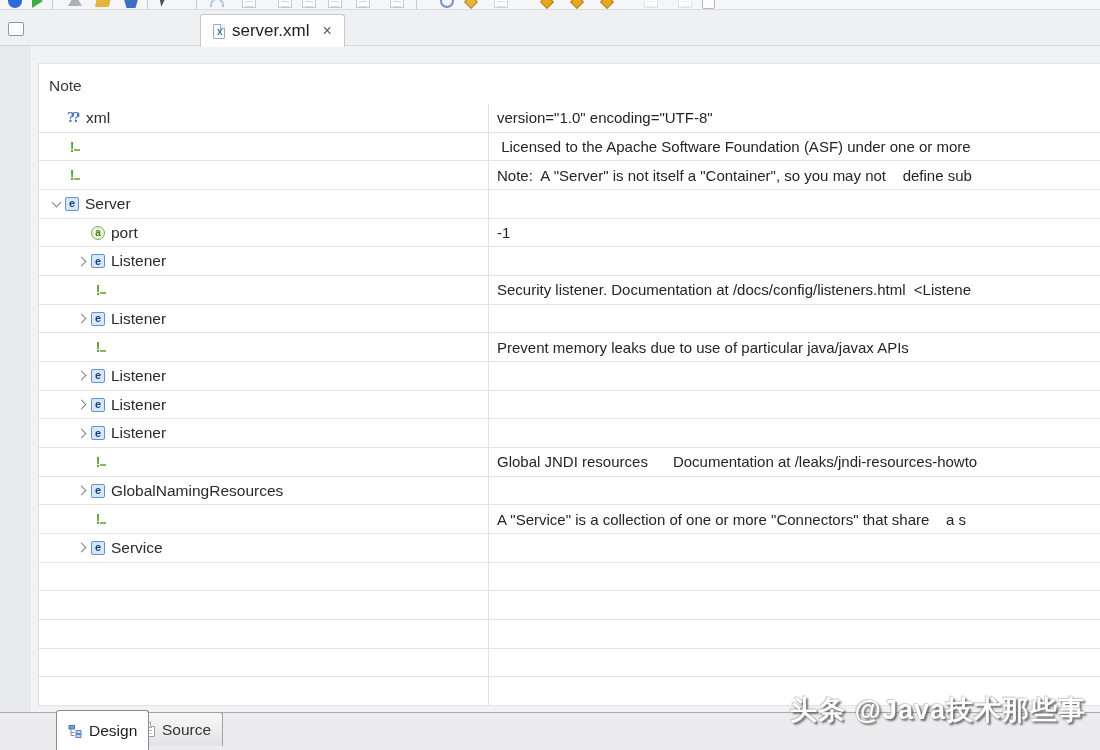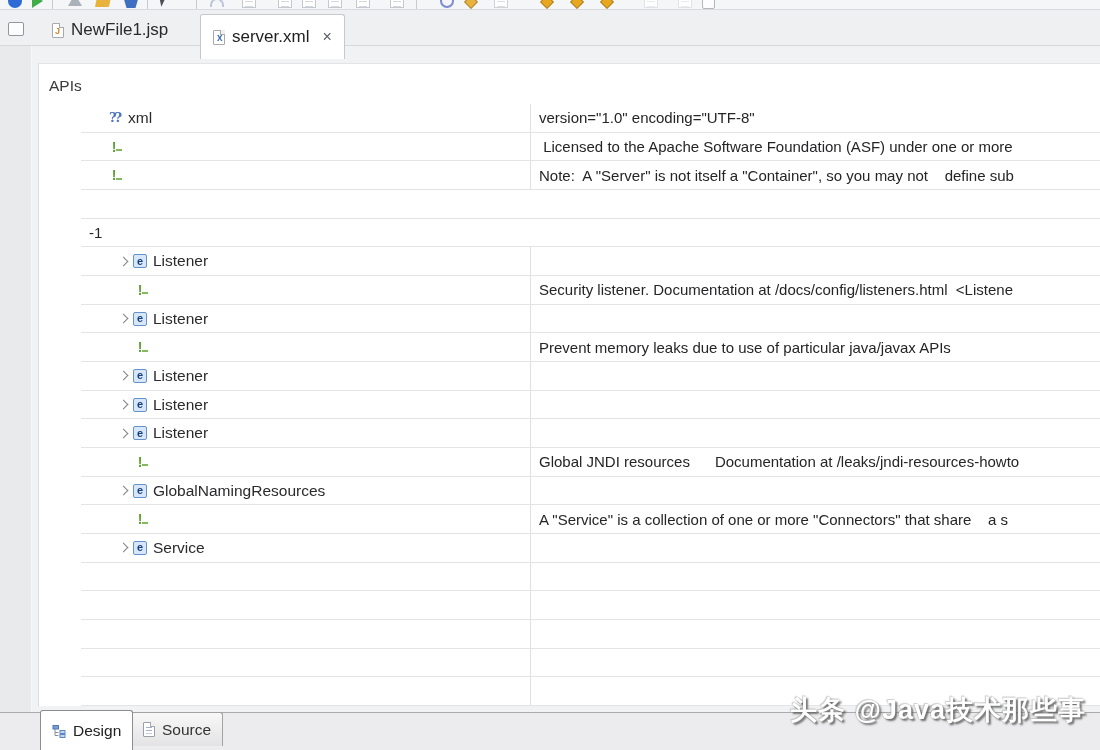--- a/index.html
+++ b/index.html
@@ -40,21 +40,21 @@
     position: absolute; left: 8px; top: 12px; width: 16px; height: 14px;
     background: #fdfdfd; border: 1px solid #8f969e; border-radius: 2px;
   }
   .etab {
     position: absolute; top: 4px; height: 32px; display: flex; align-items: center;
     gap: 7px; padding: 0 12px; font-size: 17px; color: #1f1f1f; cursor: default;
   }
   .etab.inactive { left: 40px; color: #2a2a2a; }
   .etab.active {
     left: 200px; background: #ffffff; border: 1px solid #c6c8cb; border-bottom: none;
-    border-radius: 3px 3px 0 0; height: 45px; z-index: 2;
+    border-radius: 3px 3px 0 0; height: 33px; z-index: 2;
   }
   .etab .close { font-size: 16px; color: #5c6066; margin-left: 6px; line-height: 1; }
 
   
   .ficon { position: relative; width: 12px; height: 15px; background: #fff;
     border: 1px solid #a9a9ad; border-radius: 1px; flex: 0 0 auto; }
   .ficon::before { content: ""; position: absolute; right: -1px; top: -1px;
     width: 4px; height: 4px; background: #eff0f2; border-left: 1px solid #a9a9ad; border-bottom: 1px solid #a9a9ad; }
   .ficon.jsp::after { content: "J"; position: absolute; left: 2px; top: 3px;
     font-size: 9px; font-weight: bold; color: #cf8a2d; line-height: 1; }
@@ -72,21 +72,21 @@
   
   #xmltable {
     position: absolute; left: 38px; top: 17px; right: 0; height: 643px;
     background: #ffffff; border-left: 1px solid #dcdcde; border-top: 1px solid #e4e4e6;
     display: flex; flex-direction: column;
   }
   #thead { height: 40px; display: flex; flex: 0 0 auto; }
   #thead .th { font-size: 15.5px; color: #3a3a3c; padding-top: 13px; }
   #thead .th.node { width: 450px; padding-left: 10px; }
   #thead .th.content { flex: 1; padding-left: 8px; }
-  #rows { flex: 1; display: flex; flex-direction: column; margin-left: 42px; }
+  #rows { flex: 1; display: flex; flex-direction: column; }
   .row { flex: 1 1 0; display: flex; border-bottom: 1px solid #e4e4e7; min-height: 0; }
   .cell { display: flex; align-items: center; overflow: hidden; }
   .node-cell { width: 450px; flex: 0 0 auto; border-right: 1px solid #e0e0e3; }
   .content-cell { flex: 1; padding-left: 8px; }
   .nlabel { font-size: 15.5px; color: #2b2b2d; white-space: pre; }
   .clabel { font-size: 15px; color: #252527; white-space: pre; }
 
   
   .chev { width: 18px; height: 14px; display: inline-flex; align-items: center; justify-content: center; flex: 0 0 auto; }
   .chev i { width: 7px; height: 7px; border-right: 1.6px solid #7e8287; border-bottom: 1.6px solid #7e8287; display: none; }
@@ -103,21 +103,21 @@
   .nicon.element { background: #d7e7f9; border: 1px solid #6492cc; border-radius: 2px; width: 14px; height: 14px; }
   .nicon.element::before { content: "e"; color: #16417d; font-weight: bold; font-size: 11px; line-height: 1; }
   .nicon.attribute { background: #e7f4d9; border: 1.5px solid #79b14c; border-radius: 50%; width: 14px; height: 14px; }
   .nicon.attribute::before { content: "a"; color: #477e22; font-weight: bold; font-size: 10px; line-height: 1; }
 
   
   #bottombar { position: absolute; left: 0; top: 712px; width: 1100px; height: 38px;
     background: #ececee; border-top: 1px solid #ababad; }
   .vtab { position: absolute; display: flex; align-items: center; gap: 7px;
     padding: 0 11px; font-size: 15.5px; color: #222; border-radius: 3px 3px 0 0; }
-  .vtab.active { left: 40px; top: -3px; height: 41px; background: #ffffff;
+  .vtab.active { left: 56px; top: -3px; height: 41px; background: #ffffff;
     border: 1px solid #8d8d90; border-bottom: none; z-index: 2; }
   .vtab.inactive { left: 131px; top: -1px; height: 34px;
     background: linear-gradient(#f8f8f8, #e3e3e5); border: 1px solid #a3a3a6; border-bottom: none; color: #333; }
 
   
   #watermark {
     position: absolute; right: 14px; top: 692px; z-index: 5;
     font-size: 27px; font-weight: bold; letter-spacing: 1px;
     color: #ffffff;
     text-shadow: 2px 2px 2px rgba(90,90,90,.85), -1px -1px 1px rgba(150,150,150,.4), 0 0 1px #9a9a9a;
@@ -151,38 +151,34 @@
     <div class="tbi diam" style="left: 572px; background: rgb(232, 167, 31);"></div>
     <div class="tbi diam" style="left: 602px; background: rgb(232, 167, 31);"></div>
     <div class="tbi grid" style="left: 644px; border-color: rgb(223, 226, 230); color: rgb(223, 226, 230);"></div>
     <div class="tbi grid" style="left: 678px; border-color: rgb(223, 226, 230); color: rgb(223, 226, 230);"></div>
     <div class="tbi sq" style="left: 702px; background: rgb(179, 183, 188);"></div>
   </div>
 
 <div id="tabbar">
   <div id="restore-btn"></div>
 
-  <div class="etab inactive">
-    <span class="ficon jsp"></span>
-    <span>NewFile1.jsp</span>
-  </div>
 
   <div class="etab active">
     <span class="ficon xml"></span>
     <span>server.xml</span>
     <span class="close">×</span>
   </div>
 </div>
 
 <div id="editor">
   <div id="leftstrip"></div>
 
   <div id="xmltable">
     <div id="thead">
-      <div class="th node">APIs</div>
+      <div class="th node">Note</div>
     </div>
     <div id="rows">
   <div class="row">
     <div class="cell node-cell" style="padding-left: 8px;">
       <span class="chev none"></span>
       <span class="nicon xmldecl"></span>
       <span class="nlabel">xml</span>
     </div>
     <div class="cell content-cell">
       <span class="clabel">version="1.0" encoding="UTF-8"</span>
@@ -205,26 +201,38 @@
       <span class="chev none"></span>
       <span class="nicon comment"></span>
       <span class="nlabel"></span>
     </div>
     <div class="cell content-cell">
       <span class="clabel">Note:  A "Server" is not itself a "Container", so you may not    define sub</span>
     </div>
   </div>
 
   <div class="row">
-    <div class="cell content-cell">
-      <span class="clabel"></span>
-    </div>
-  </div>
-
-  <div class="row">
+    <div class="cell node-cell" style="padding-left: 8px;">
+      <span class="chev down">
+              <i></i>
+            </span>
+      <span class="nicon element"></span>
+      <span class="nlabel">Server</span>
+    </div>
+    <div class="cell content-cell">
+      <span class="clabel"></span>
+    </div>
+  </div>
+
+  <div class="row">
+    <div class="cell node-cell" style="padding-left: 34px;">
+      <span class="chev none"></span>
+      <span class="nicon attribute"></span>
+      <span class="nlabel">port</span>
+    </div>
     <div class="cell content-cell">
       <span class="clabel">-1</span>
     </div>
   </div>
 
 
   <div class="row">
     <div class="cell node-cell" style="padding-left: 34px;">
       <span class="chev right">
               <i></i>

